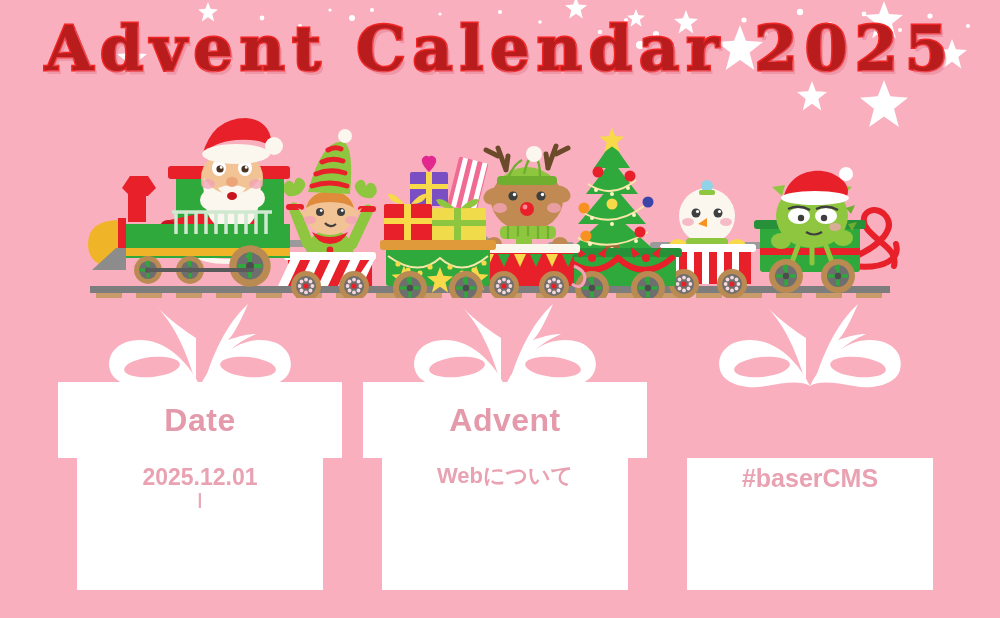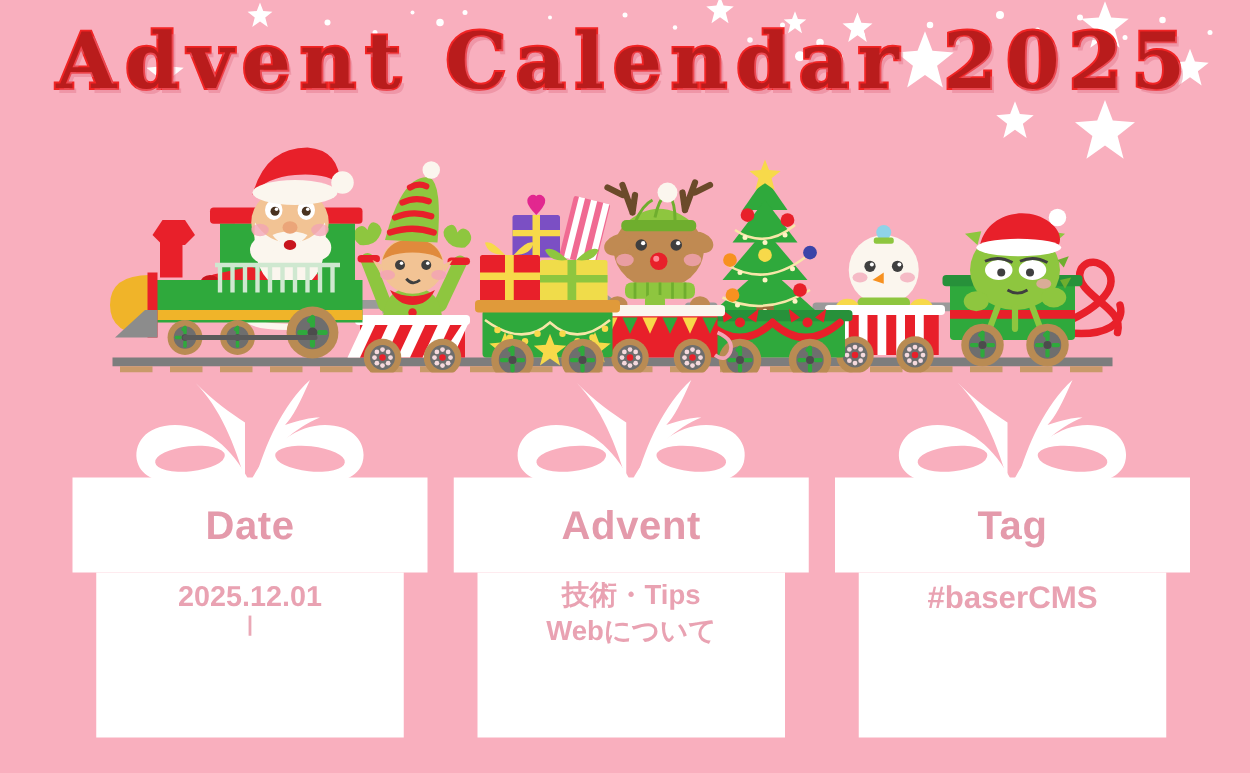--- a/index.html
+++ b/index.html
@@ -678,40 +678,36 @@
         </g>
         <g fill="#f9afbe">
           <ellipse cx="52" cy="67" rx="28" ry="10" transform="rotate(-6 52 67)"></ellipse>
           <ellipse cx="148" cy="67" rx="28" ry="10" transform="rotate(6 148 67)"></ellipse>
         </g>
       </svg>
       <div class="lid">
         <span class="lid-label">Advent</span>
       </div>
       <div class="body tight">
-        <span class="body-line">技術・Tips</span>
         <span class="body-line">Webについて</span>
       </div>
     </div>
 
     <div class="gift g2">
       <svg class="bow-svg" viewBox="0 0 200 90" aria-hidden="true">
         <g fill="#ffffff">
           <path d="M100 86 C86 58 64 40 40 40 C16 40 6 56 10 70 C14 84 36 90 56 86 C74 83 90 80 100 86 Z"></path>
           <path d="M100 86 C114 58 136 40 160 40 C184 40 194 56 190 70 C186 84 164 90 144 86 C126 83 110 80 100 86 Z"></path>
           <path d="M96 84 C88 56 76 26 56 6 C72 22 84 30 96 38 Z"></path>
           <path d="M104 84 C112 56 126 24 148 4 C140 22 134 34 128 40 C140 36 148 34 156 34 C136 42 118 58 104 84 Z"></path>
         </g>
         <g fill="#f9afbe">
           <ellipse cx="52" cy="67" rx="28" ry="10" transform="rotate(-6 52 67)"></ellipse>
           <ellipse cx="148" cy="67" rx="28" ry="10" transform="rotate(6 148 67)"></ellipse>
         </g>
       </svg>
-      <div class="lid">
-        <span class="lid-label">Tag</span>
-      </div>
       <div class="body single">
         <span class="body-line">#baserCMS</span>
       </div>
     </div>
 
   </div>
 </div>
 
 </body></html>

